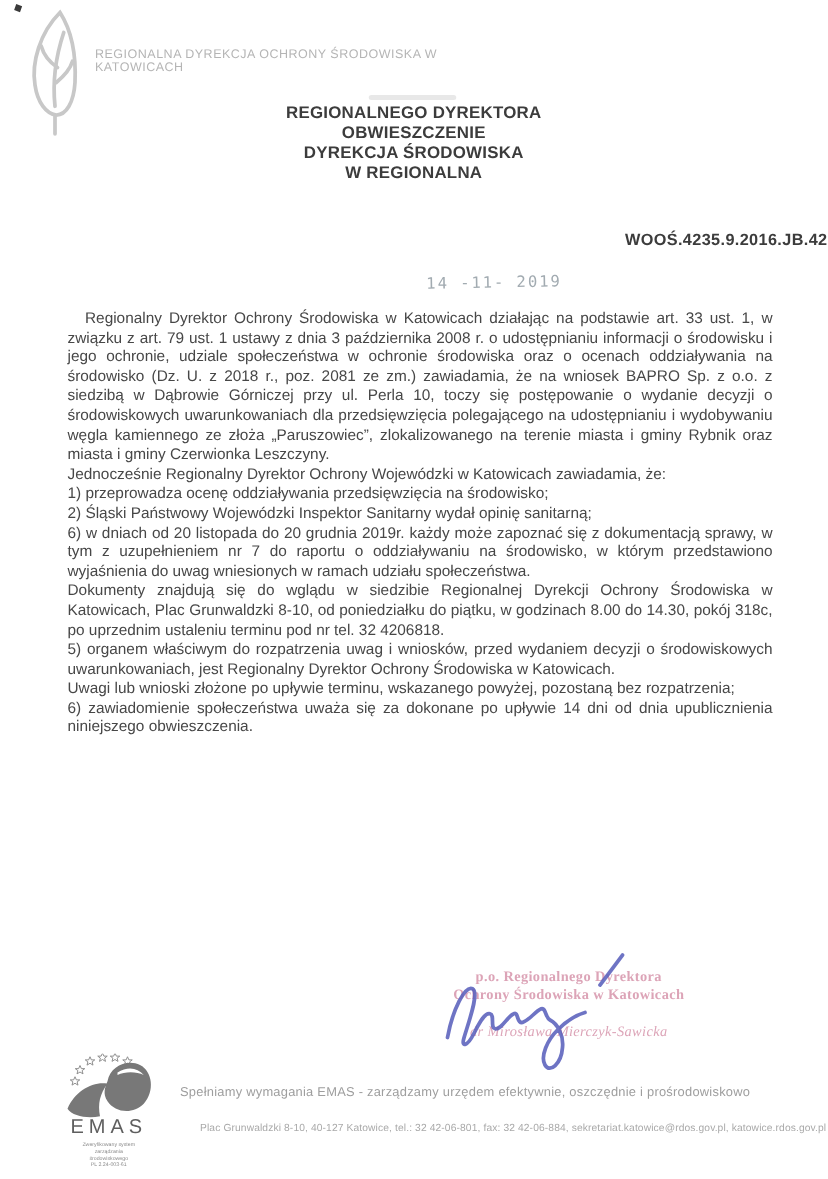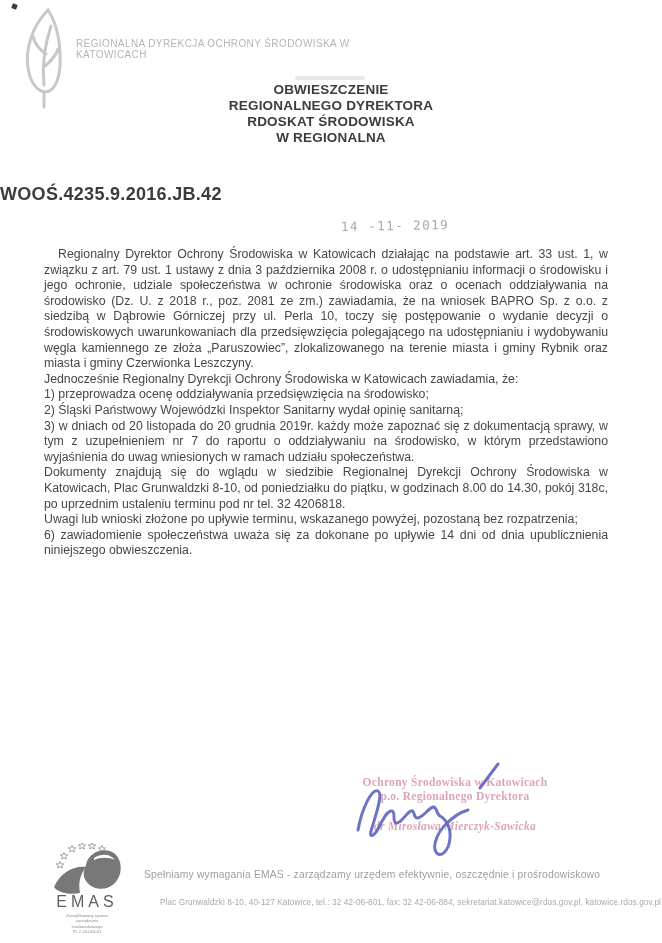--- a/index.html
+++ b/index.html
@@ -23,48 +23,48 @@
   }
 
   
   .title-block{
     left:0;top:82px;width:662px;text-align:center;
     font-size:13.5px;font-weight:bold;line-height:16px;
     color:#3c3c3c;letter-spacing:.2px;
   }
   .smudge{left:295px;top:76px;width:70px;height:4px;background:#d9d9d9;opacity:.6;border-radius:2px;}
   .reference{
-    left:0;top:184px;width:662px;text-align:left;
-    font-size:18px;font-weight:bold;color:#3c3c3c;letter-spacing:.3px;
+    left:0;top:184px;width:662px;text-align:right;
+    font-size:13px;font-weight:bold;color:#3c3c3c;letter-spacing:.3px;
   }
   .date-stamp{
     left:341px;top:218px;
     font-family:"DejaVu Sans Mono",monospace;
     font-size:12.5px;letter-spacing:1.5px;
     color:#a2abb1;transform:rotate(-1deg);white-space:nowrap;
   }
 
   
   .doc-body{
-    left:44px;top:247px;width:564px;
+    left:54px;top:247px;width:564px;
     font-size:12.3px;line-height:15.6px;
     text-align:justify;color:var(--body-text,#474747);
   }
   .doc-body p{margin:0;}
   .doc-body p.p-indent{text-indent:14px;}
 
   
   .stamp-block{
     left:348px;top:776px;width:214px;text-align:center;
     font-family:"Liberation Serif",serif;
     color:var(--stamp-pink,#d48ea6);
     opacity:.8;
   }
   .stamp-line{font-size:11.5px;line-height:13.5px;font-weight:bold;letter-spacing:.3px;}
-  .stamp-name{font-size:11.5px;font-style:italic;font-weight:bold;margin-top:17px;letter-spacing:.3px;}
+  .stamp-name{font-size:11.5px;font-style:italic;font-weight:normal;margin-top:17px;letter-spacing:.3px;}
   .signature-svg{left:338px;top:758px;width:180px;height:108px;}
 
   
   .emas-logo{left:32px;top:843px;width:110px;height:96px;text-align:center;}
   .emas-symbol{position:absolute;left:20px;top:0;width:72px;height:56px;}
   .emas-word{
     position:absolute;left:0;top:50px;width:110px;
     font-size:16px;font-weight:normal;letter-spacing:4px;color:#5f5f5f;
   }
   .emas-small{
@@ -89,43 +89,44 @@
   <path d="M28,4 C12,20 5,44 8,62 C10,76 17,85 25,86 C33,86 39,76 40,60 C41,38 37,18 28,4 Z"></path>
   <path d="M24,86 L24,101"></path>
   <path d="M24,79 C22,60 25,38 31,20"></path>
   <path d="M25,60 C31,55 36,50 38,43"></path>
   <path d="M26,48 C20,44 15,38 13,31"></path>
 </svg>
 <div class="abs org-name">REGIONALNA DYREKCJA OCHRONY ŚRODOWISKA W KATOWICACH</div>
 
 <div class="abs smudge"></div>
 <div class="abs title-block">
+  <div>REGIONALNEGO DYREKTORA</div>
   <div>OBWIESZCZENIE</div>
-  <div>REGIONALNEGO DYREKTORA</div>
-  <div>RDOSKAT ŚRODOWISKA</div>
+  <div>DYREKCJA ŚRODOWISKA</div>
   <div>W REGIONALNA</div>
 </div>
 
 <div class="abs reference">WOOŚ.4235.9.2016.JB.42</div>
 <div class="abs date-stamp">14 -11- 2019</div>
 
 <div class="abs doc-body">
   <p class="p-indent">Regionalny Dyrektor Ochrony Środowiska w Katowicach działając na podstawie art. 33 ust. 1, w związku z art. 79 ust. 1 ustawy z dnia  3 października 2008 r. o udostępnianiu informacji o środowisku i jego ochronie, udziale społeczeństwa w ochronie środowiska oraz o ocenach oddziaływania na środowisko (Dz. U. z 2018 r., poz. 2081 ze zm.) zawiadamia, że na wniosek BAPRO Sp. z o.o. z siedzibą w Dąbrowie Górniczej przy ul. Perla 10, toczy się postępowanie o wydanie decyzji o środowiskowych uwarunkowaniach dla przedsięwzięcia polegającego na udostępnianiu i wydobywaniu węgla kamiennego ze złoża „Paruszowiec”, zlokalizowanego na terenie miasta i gminy Rybnik oraz miasta i gminy Czerwionka Leszczyny.</p>
-  <p>Jednocześnie Regionalny Dyrekcji Ochrony Środowiska w Katowicach zawiadamia, że:</p>
+  <p>Jednocześnie Regionalny Dyrektor Ochrony Wojewódzki w Katowicach zawiadamia, że:</p>
   <p>1) przeprowadza ocenę oddziaływania przedsięwzięcia na środowisko;</p>
   <p>2) Śląski Państwowy Wojewódzki Inspektor Sanitarny wydał opinię sanitarną;</p>
-  <p>3) w dniach od 20 listopada do 20 grudnia 2019r. każdy może zapoznać  się z dokumentacją sprawy, w tym z uzupełnieniem nr 7 do raportu  o oddziaływaniu na środowisko, w którym przedstawiono wyjaśnienia do uwag wniesionych w ramach udziału społeczeństwa.</p>
+  <p>6) w dniach od 20 listopada do 20 grudnia 2019r. każdy może zapoznać  się z dokumentacją sprawy, w tym z uzupełnieniem nr 7 do raportu  o oddziaływaniu na środowisko, w którym przedstawiono wyjaśnienia do uwag wniesionych w ramach udziału społeczeństwa.</p>
   <p>Dokumenty znajdują się do wglądu w siedzibie Regionalnej Dyrekcji Ochrony Środowiska w Katowicach, Plac Grunwaldzki 8-10, od poniedziałku do piątku, w godzinach 8.00 do 14.30, pokój 318c, po uprzednim ustaleniu terminu pod nr tel. 32 4206818.</p>
+  <p>5) organem właściwym do rozpatrzenia uwag i wniosków, przed wydaniem decyzji o środowiskowych uwarunkowaniach, jest Regionalny Dyrektor Ochrony Środowiska w Katowicach.</p>
   <p>Uwagi lub wnioski złożone po upływie terminu, wskazanego powyżej, pozostaną bez rozpatrzenia;</p>
   <p>6) zawiadomienie  społeczeństwa uważa się za dokonane po upływie 14 dni od dnia upublicznienia niniejszego obwieszczenia.</p>
 </div>
 
 <div class="abs stamp-block">
+  <div class="stamp-line">p.o. Regionalnego Dyrektora</div>
   <div class="stamp-line">Ochrony Środowiska w Katowicach</div>
-  <div class="stamp-line">p.o. Regionalnego Dyrektora</div>
   <div class="stamp-name">dr Mirosława Mierczyk-Sawicka</div>
 </div>
 <svg class="abs signature-svg" viewBox="0 0 180 108" fill="none" stroke="#5b61bd" stroke-width="3" stroke-linecap="round" stroke-linejoin="round" opacity="0.88">
   <path d="M20,72 C24,50 34,30 40,33 C46,36 36,62 33,73 C31,80 36,79 41,69 C46,59 50,52 54,53 C58,54 54,64 58,65 C63,66 68,55 73,53 C77,51 75,61 80,60 C86,58 90,51 95,49 C99,48 98,56 102,58 C108,61 113,70 112,80 C111,93 102,101 98,94 C94,87 100,74 108,66 C114,60 123,54 130,52"></path>
   <path d="M142,30 L160,6"></path>
 </svg>
 
 <div class="abs emas-logo">
   <svg class="emas-symbol" viewBox="0 0 72 56">
     <defs>

